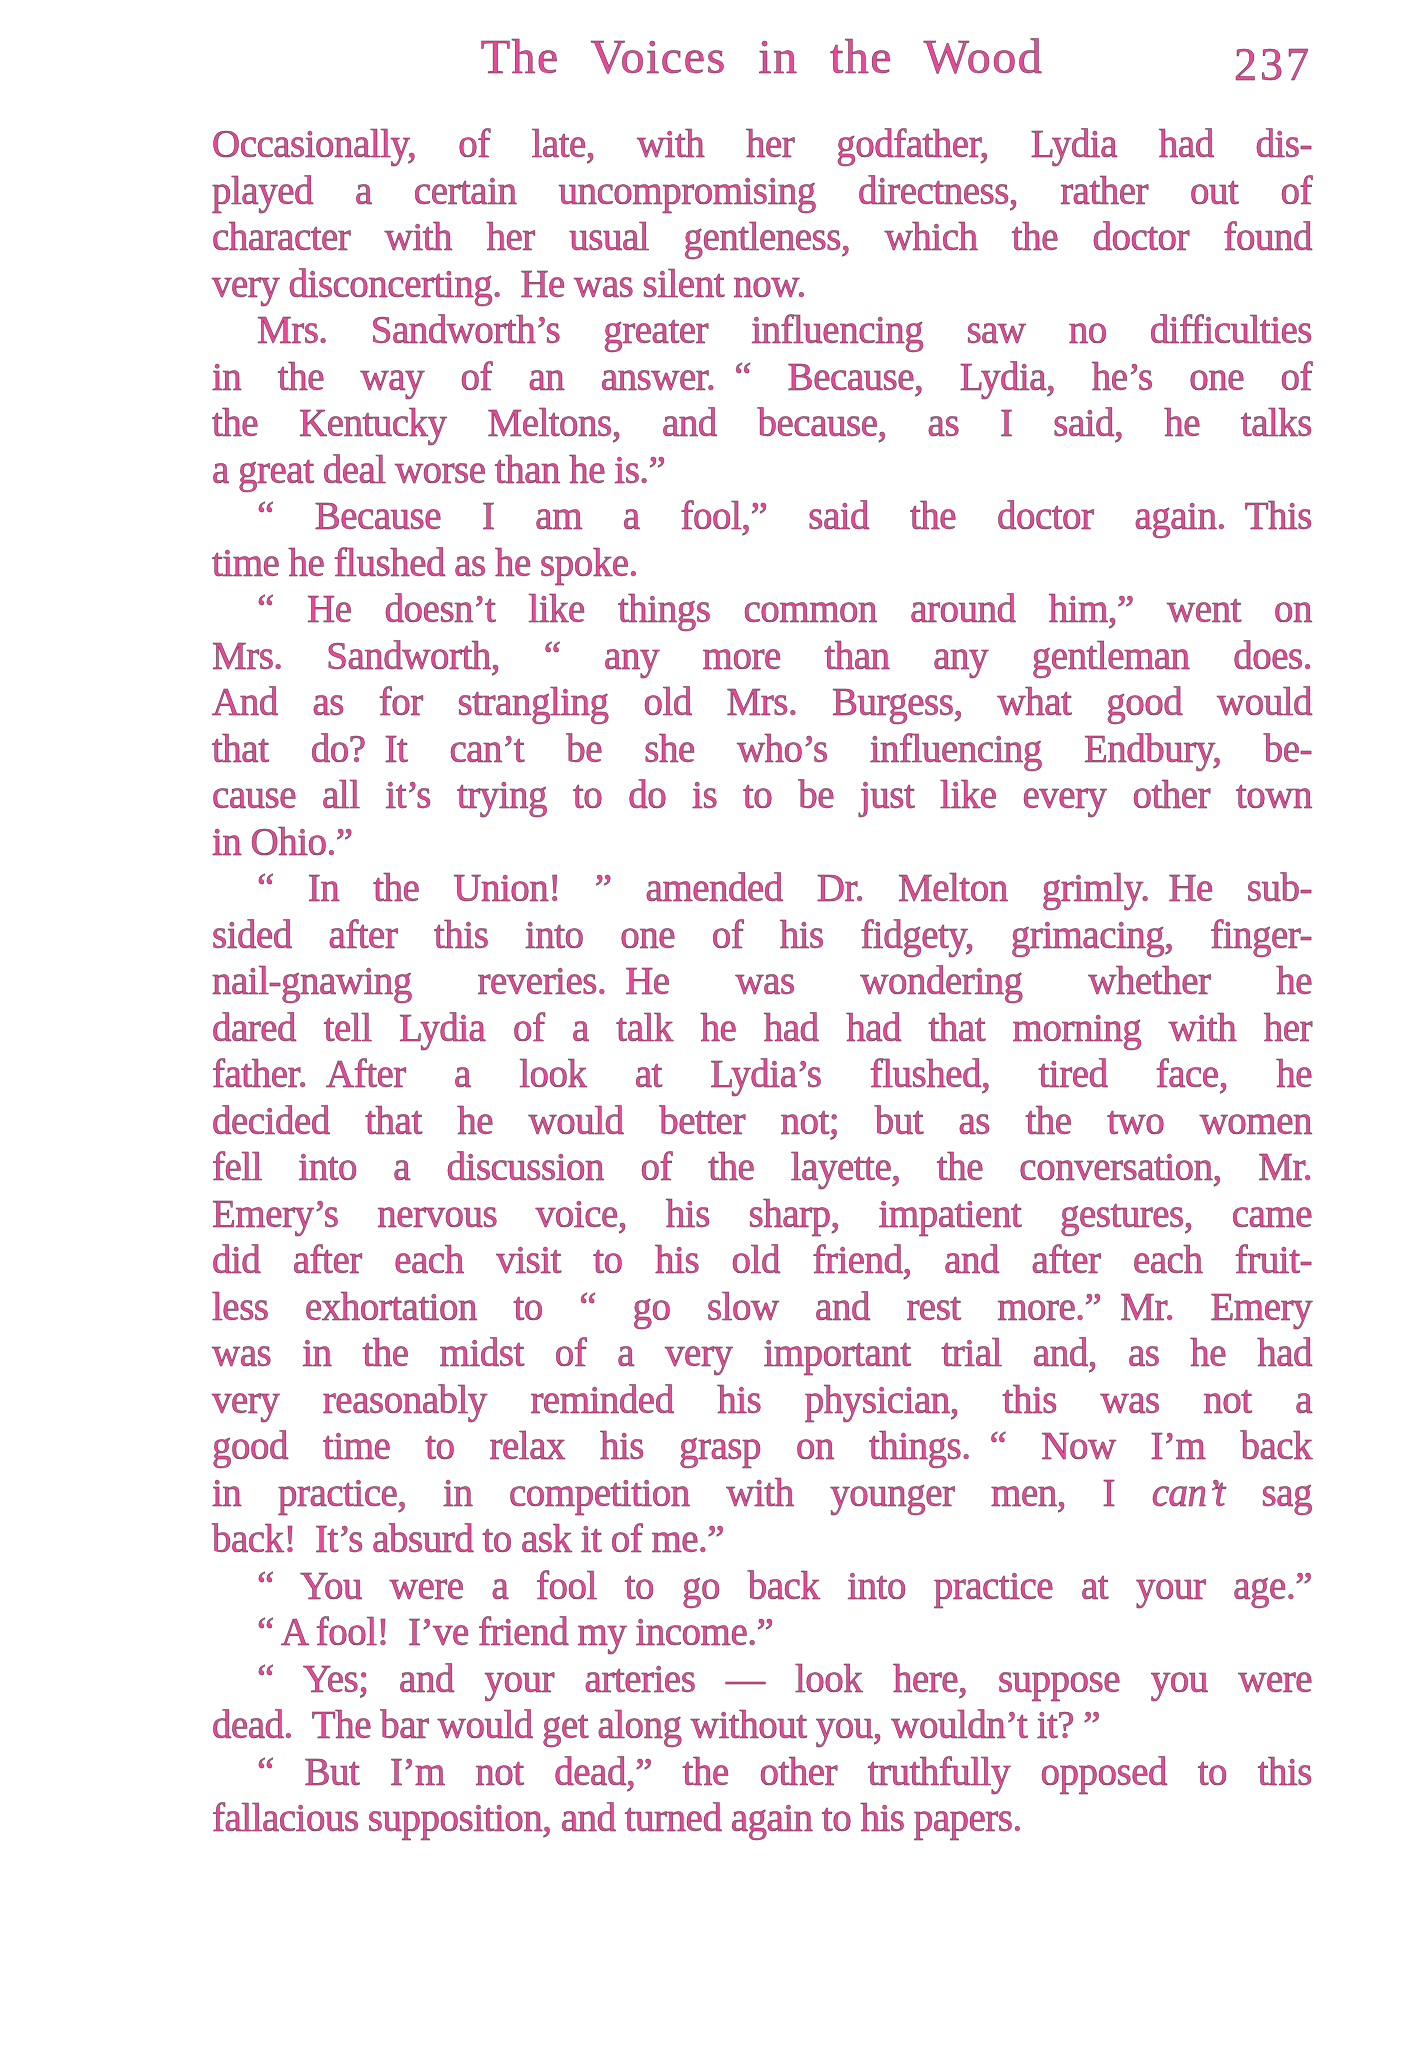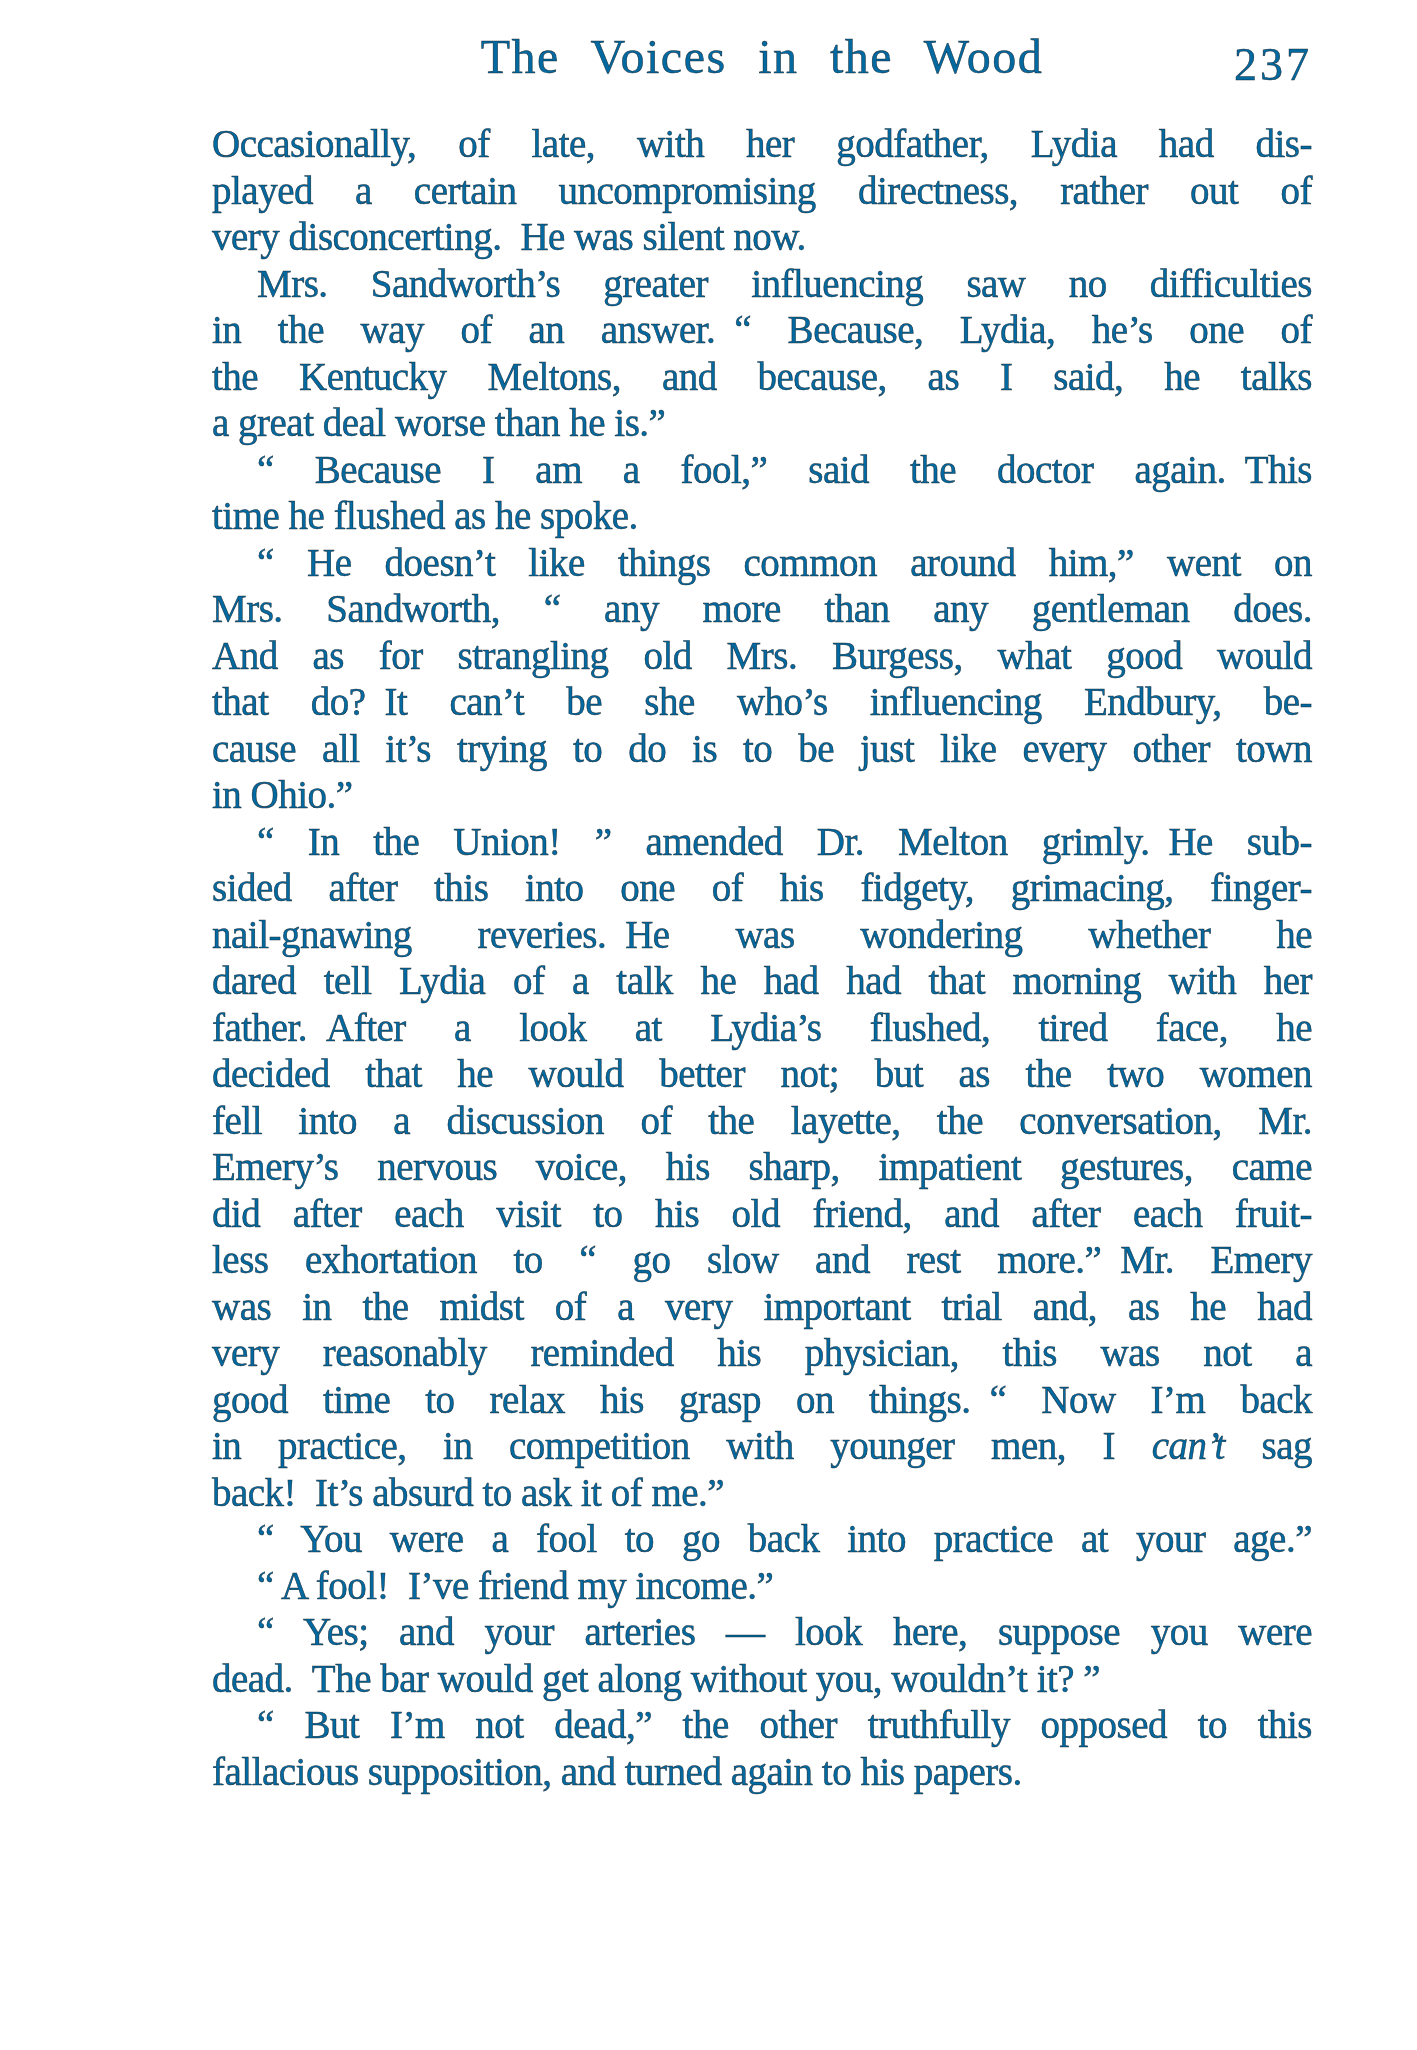--- a/index.html
+++ b/index.html
@@ -3,21 +3,21 @@
 <meta charset="utf-8">
 <style>
   html, body { margin: 0; padding: 0; background: #ffffff; }
   .page {
     position: relative;
     width: 1417px;
     height: 2050px;
     background: #ffffff;
     overflow: hidden;
     font-family: "Liberation Serif", serif;
-    color: #0369a1;
+    color: #ec4899;
     -webkit-text-stroke: 0.5px rgba(16,16,16,0.8);
   }
   .running-head {
     position: absolute;
     top: 33px;
     left: 212px;
     width: 1100px;
     text-align: center;
     font-size: 48px;
     line-height: 1;
@@ -56,20 +56,21 @@
 </head>
 <body>
 
 <div class="page">
   <div class="running-head">The Voices in the Wood</div>
   <div class="page-num">237</div>
   <div class="page-body" id="paragraphs">
       <div class="paragraph">
         <div class="line">Occasionally, of late, with her godfather, Lydia had dis-</div>
         <div class="line">played a certain uncompromising directness, rather out of</div>
+        <div class="line">character with her usual gentleness, which the doctor found</div>
         <div class="line no-j">very disconcerting. He was silent now.</div>
       </div>
       <div class="paragraph">
         <div class="line indent">Mrs. Sandworth’s greater influencing saw no difficulties</div>
         <div class="line">in the way of an answer. “ Because, Lydia, he’s one of</div>
         <div class="line">the Kentucky Meltons, and because, as I said, he talks</div>
         <div class="line no-j">a great deal worse than he is.”</div>
       </div>
       <div class="paragraph">
         <div class="line indent">“ Because I am a fool,” said the doctor again. This</div>

